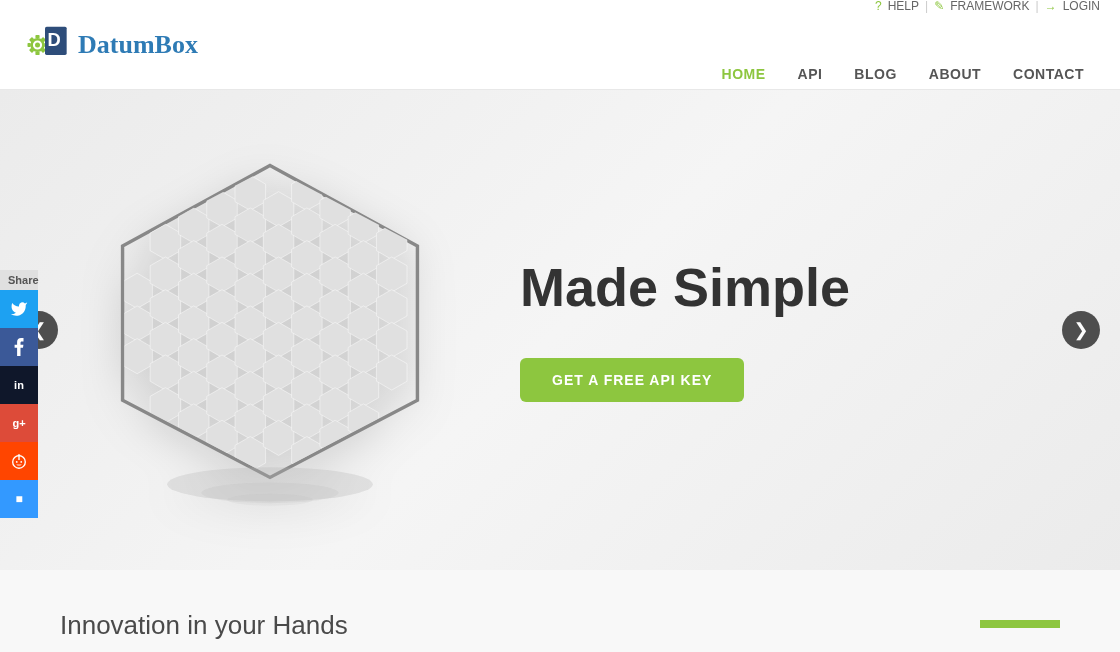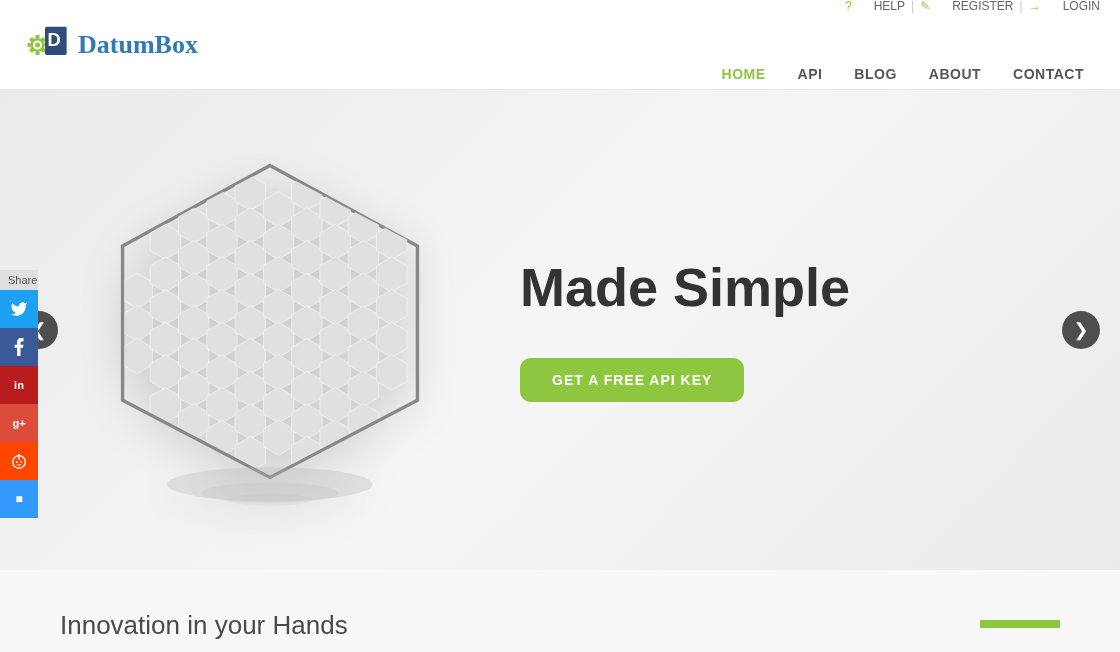--- a/index.html
+++ b/index.html
@@ -46,21 +46,20 @@
       gap: 6px;
       font-size: 12px;
       color: #666;
     }
     .top-links a {
       color: #666;
       text-decoration: none;
       display: flex;
       align-items: center;
       gap: 3px;
-      margin-left: 16px;
     }
     .top-links .separator {
       color: #ccc;
     }
 
     
     .main-nav {
       display: flex;
       align-items: center;
       gap: 0;
@@ -164,21 +163,21 @@
     .cta-button {
       background: #8dc63f;
       color: #fff;
       border: none;
       padding: 14px 32px;
       font-size: 14px;
       font-weight: 700;
       letter-spacing: 1px;
       cursor: pointer;
       text-transform: uppercase;
-      border-radius: 11px;
+      border-radius: 6px;
       margin-top: 24px;
     }
 
     
     .carousel-arrow {
       position: absolute;
       top: 50%;
       transform: translateY(-50%);
       width: 38px;
       height: 38px;
@@ -204,39 +203,39 @@
       z-index: 100;
       display: flex;
       flex-direction: column;
       align-items: flex-start;
     }
     .share-label {
       background: #e0e0e0;
       padding: 4px 8px;
       font-size: 11px;
       color: #555;
-      font-weight: 400;
+      font-weight: 700;
       width: 38px;
       text-align: left;
     }
     .social-btn {
       width: 38px;
       height: 38px;
       display: flex;
       align-items: center;
       justify-content: center;
       color: #fff;
       font-size: 16px;
       font-weight: bold;
       cursor: pointer;
       text-decoration: none;
     }
     .social-twitter { background: #1da1f2; }
     .social-facebook { background: #3b5998; }
-    .social-linkedin { background: #b91c1c; }
+    .social-linkedin { background: #0f172a; }
     .social-googleplus { background: #dd4b39; }
     .social-reddit { background: #ff4500; }
     .social-delicious { background: #3399ff; }
 
     
     .bottom-section {
       background: #f8f8f8;
       padding: 40px 60px 20px;
       display: flex;
       align-items: flex-start;
@@ -325,21 +324,21 @@
       <span>Datum</span><span style="color:#2e7bb5;">Box</span>
     </span>
   </div>
 
   <div class="top-right">
     <div class="top-links">
       <span style="color:#8dc63f;">?</span>
       <a>HELP</a>
       <span class="separator">|</span>
       <span style="color:#8dc63f;">✎</span>
-      <a>REGISTER</a>
+      <a>FRAMEWORK</a>
       <span class="separator">|</span>
       <span style="color:#8dc63f;">→</span>
       <a>LOGIN</a>
     </div>
 
     <nav class="main-nav">
       <a class="nav-item active">HOME</a>
       <a class="nav-item">API</a>
       <a class="nav-item">BLOG</a>
       <a class="nav-item">ABOUT</a>

